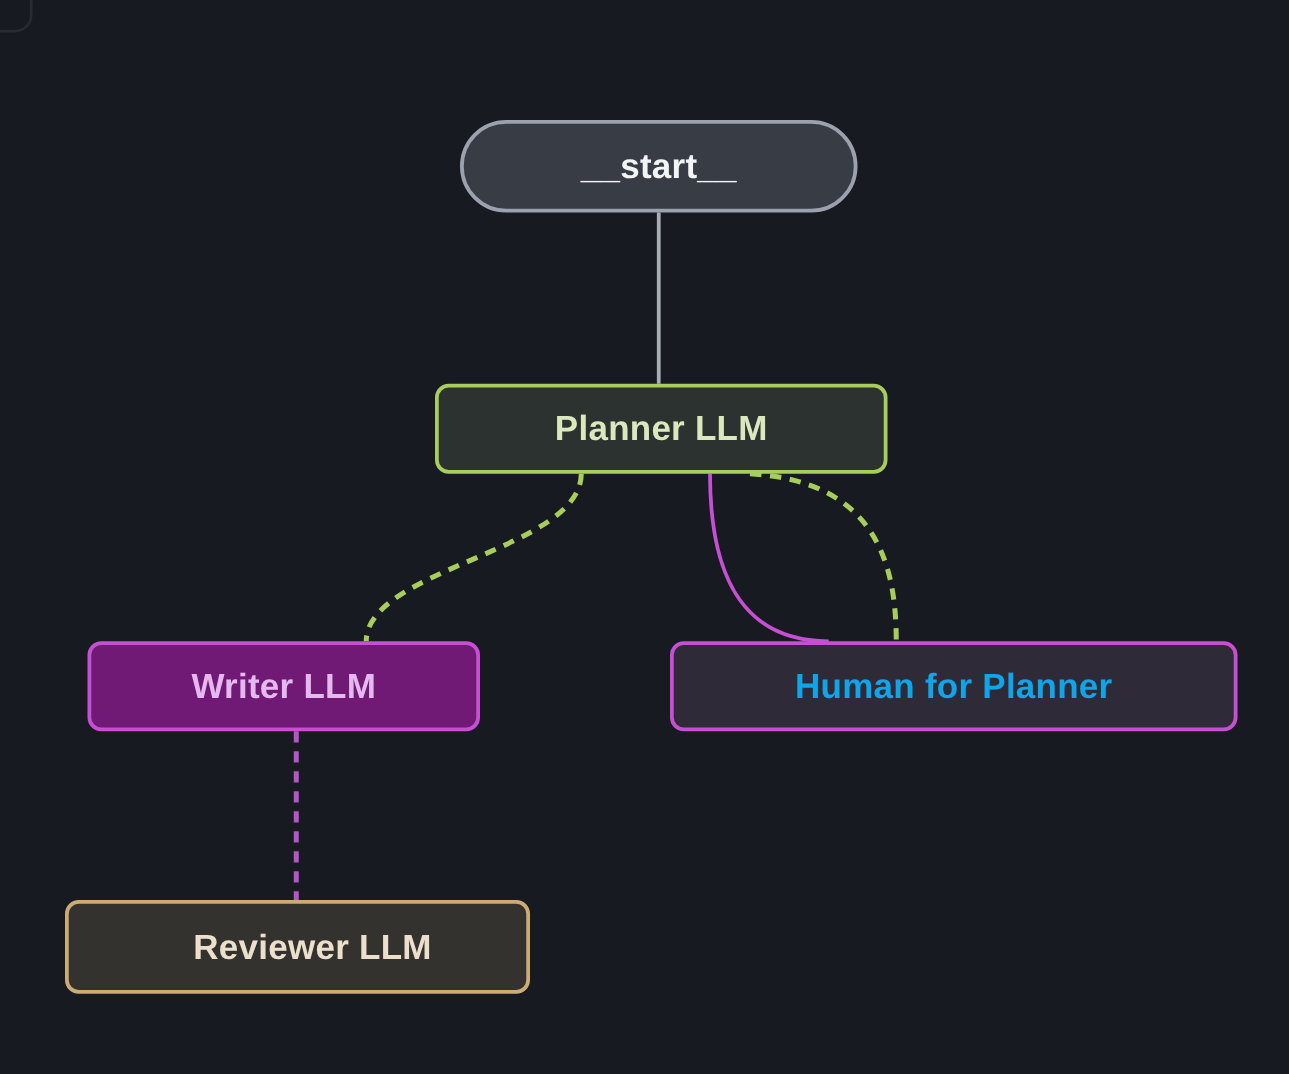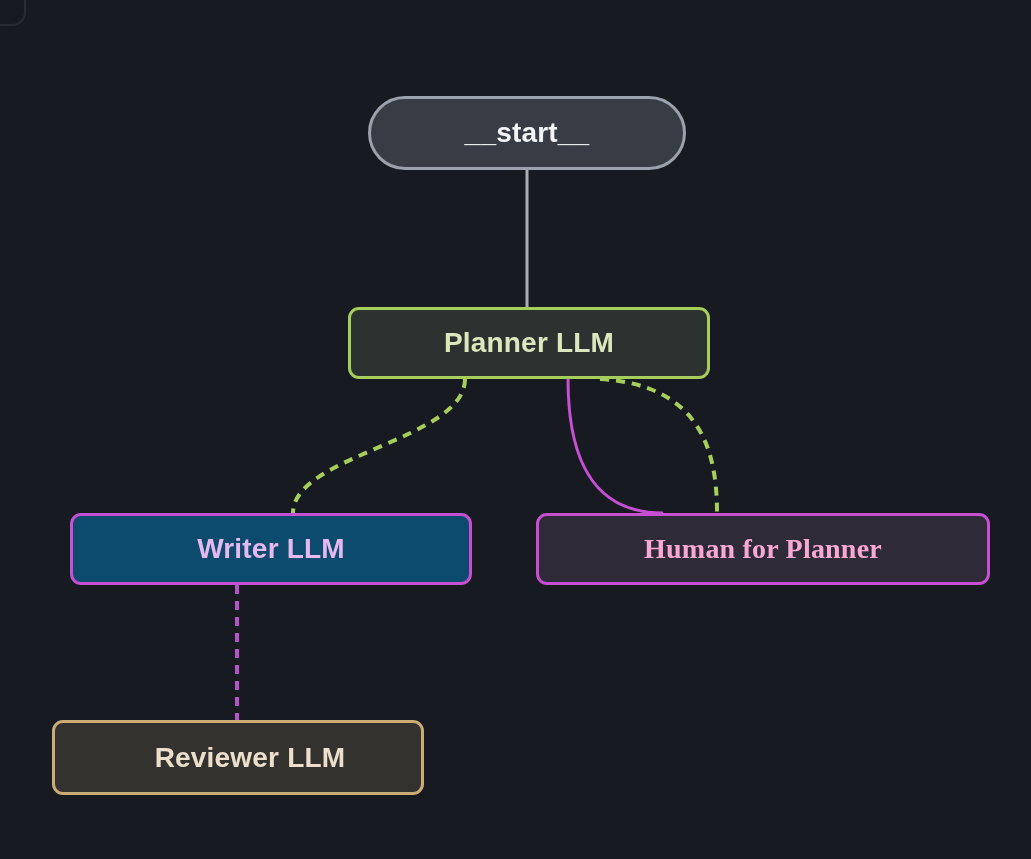--- a/index.html
+++ b/index.html
@@ -100,25 +100,25 @@
   </svg>
 
   <div class="node node--start" id="node-start" style="left: 368px; top: 96px; width: 318px; height: 74px; background: rgb(56, 60, 69); border-color: rgb(155, 161, 173); border-radius: 999px;">
     <span class="node-label" style="color: rgb(243, 244, 246);">__start__</span>
   </div>
 
   <div class="node node--planner" id="node-planner" style="left: 348px; top: 307px; width: 362px; height: 72px; background: rgb(44, 50, 48); border-color: rgb(167, 206, 90);">
     <span class="node-label" style="color: rgb(219, 231, 188);">Planner LLM</span>
   </div>
 
-  <div class="node node--violet" id="node-writer" style="left: 70px; top: 513px; width: 402px; height: 72px; background: #0c4a6e; border-color: rgb(199, 79, 212);">
+  <div class="node node--violet" id="node-writer" style="left: 70px; top: 513px; width: 314px; height: 72px; background: #701a75; border-color: rgb(199, 79, 212);">
     <span class="node-label" style="color: rgb(229, 185, 239);">Writer LLM</span>
   </div>
 
   <div class="node node--violet" id="node-human" style="left: 536px; top: 513px; width: 454px; height: 72px; background: rgb(47, 42, 56); border-color: rgb(199, 79, 212);">
-    <span class="node-label" style="color: #f9a8d4; font-family: Liberation Serif, serif;">Human for Planner</span>
+    <span class="node-label" style="color: #0ea5e9;">Human for Planner</span>
   </div>
 
   <div class="node node--tan" id="node-reviewer" style="left: 52px; top: 720px; width: 372px; height: 75px; background: rgb(51, 50, 47); border-color: rgb(205, 171, 117);">
     <span class="node-label" style="color: rgb(236, 223, 203);">Reviewer LLM</span>
   </div>
 
 </div>
 
 </body></html>

